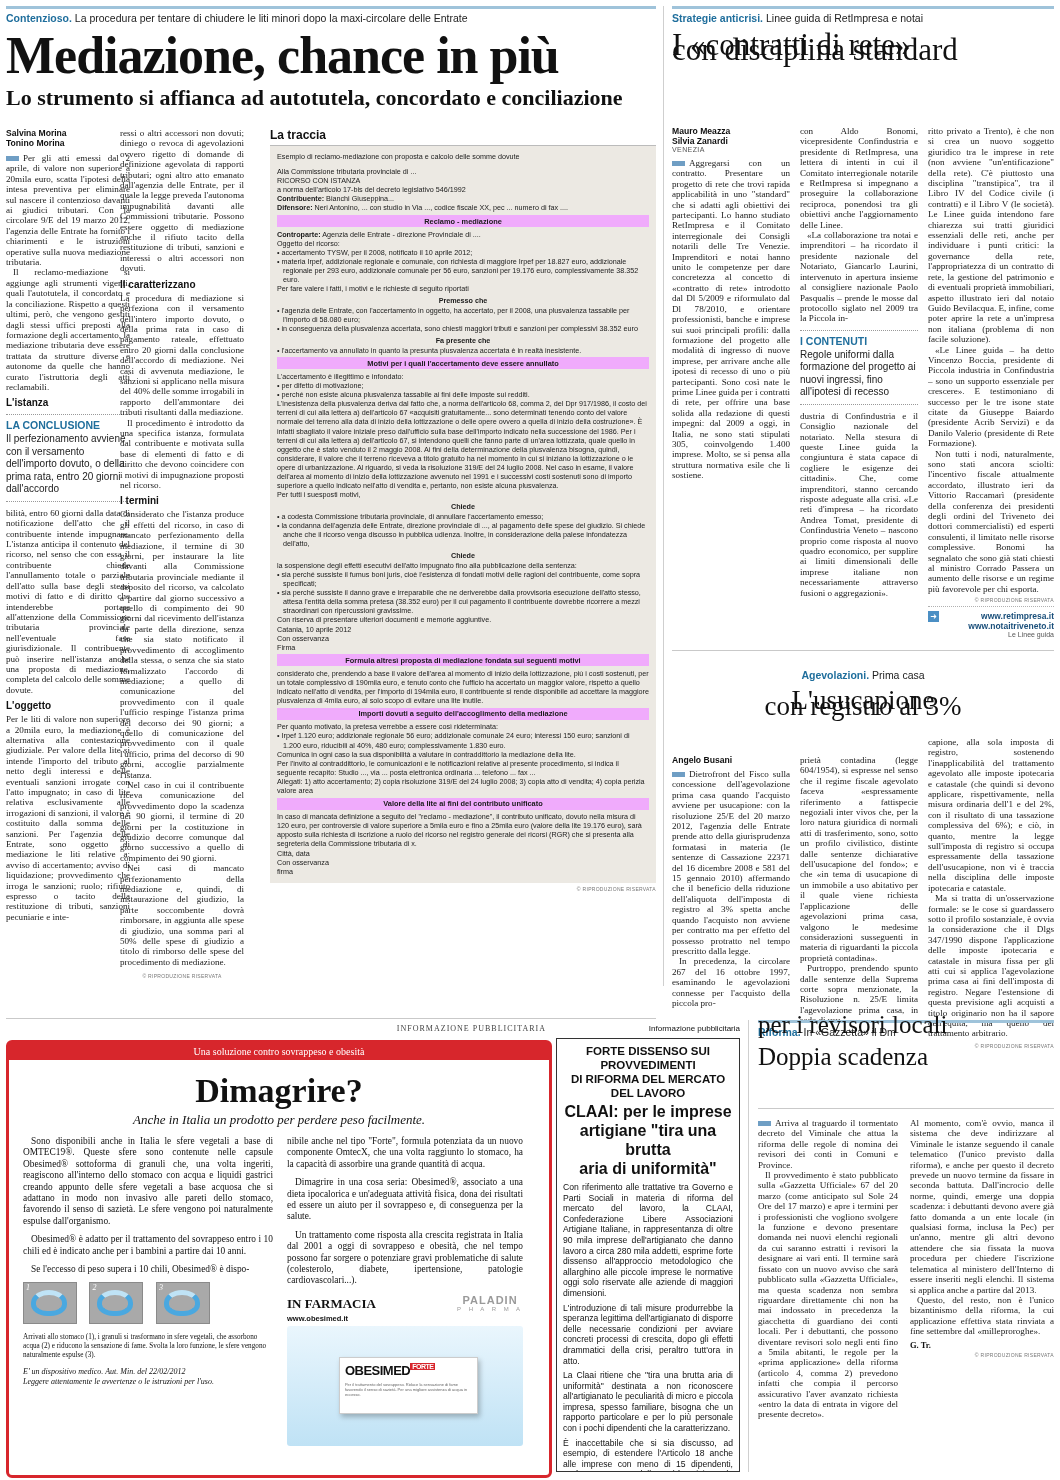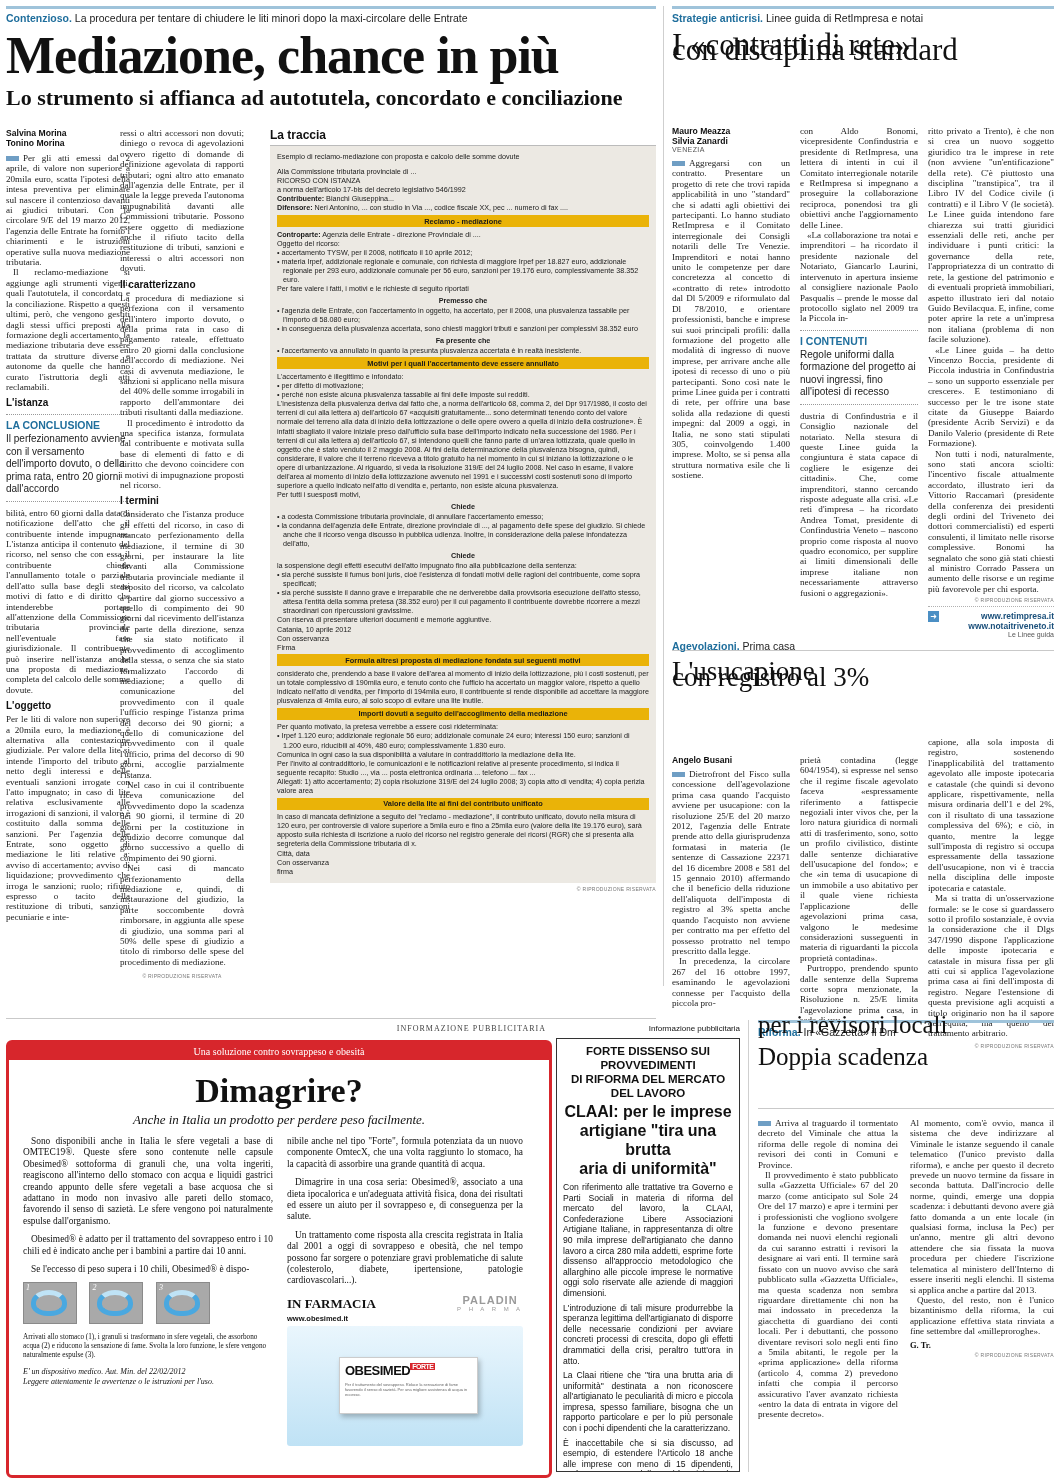--- a/index.html
+++ b/index.html
@@ -30,21 +30,21 @@
   
   .callout{border-top:1px dotted #999;border-bottom:1px dotted #999;padding:4px 0 5px;margin:6px 0;}
   .callout .ct{color:#1f6e9c;font-family:"Liberation Sans",sans-serif;font-weight:bold;font-size:10.5px;margin-bottom:2px;}
   .callout .cb{font-family:"Liberation Sans",sans-serif;font-size:10px;line-height:12.5px;color:#222;}
 
   
   .traccia-ttl{font-family:"Liberation Sans",sans-serif;font-weight:bold;font-size:12px;padding-bottom:3px;border-bottom:1px solid #bbb;}
   .docbox{background:#ece9e3;padding:6px 7px 7px;font-family:"Liberation Sans",sans-serif;font-size:7.2px;line-height:9.1px;color:#1a1a1a;}
   .docbox .ln{margin:0;}
   .docbox .gap{height:6px;}
-  .docbox .band{background:#eab308;font-weight:bold;text-align:center;font-size:7.4px;padding:1.5px 0;margin:2.5px 0;}
+  .docbox .band{background:#f0abfc;font-weight:bold;text-align:center;font-size:7.4px;padding:1.5px 0;margin:2.5px 0;}
   .docbox .ctr{text-align:center;font-weight:bold;margin:2.5px 0 1px;}
   .docbox b{font-weight:bold;}
   .docbox .bul{padding-left:6px;text-indent:-6px;}
 
   
   .col{position:absolute;}
   .vline{position:absolute;width:1px;background:#cfcfcf;}
 
   
   .ad-red{border:3px solid #d7262c;border-radius:6px;position:absolute;}
@@ -229,21 +229,21 @@
       <span class="arrowbox">➜</span>
       <div style="flex:1;text-align:right;">
         <div style="font-family:'Liberation Sans',sans-serif;font-size:8.5px;font-weight:bold;color:#1a4f7a;">www.retimpresa.it</div>
         <div style="font-family:'Liberation Sans',sans-serif;font-size:8.5px;font-weight:bold;color:#1a4f7a;">www.notaitriveneto.it</div>
         <div style="font-family:'Liberation Sans',sans-serif;font-size:7px;color:#555;">Le Linee guida</div>
       </div>
     </div>
   </div>
 
   <div class="col hr-thin" style="left:672px;top:650px;width:382px;height:0;"></div>
-  <div class="col" style="left:672px;top:640px;width:382px;">
+  <div class="col" style="left:672px;top:669px;width:382px;text-align:center;">
     <div class="kicker"><b>Agevolazioni.</b><span> Prima casa</span></div>
     <h1 class="usu">L'usucapione</h1>
     <h1 class="usu" style="margin-top:-30px;">con registro al 3%</h1>
   </div>
 
   <div class="col" style="left:672px;top:755px;width:118px;">
     <div class="byline" style="margin-bottom:4px;">Angelo Busani</div>
     <div class="body-col">
       <p class="first"><span class="sqr"></span><span>Dietrofront del Fisco sulla concessione dell'agevolazione prima casa quando l'acquisto avviene per usucapione: con la risoluzione 25/E del 20 marzo 2012, l'agenzia delle Entrate prende atto della giurisprudenza formatasi in materia (le sentenze di Cassazione 22371 del 16 dicembre 2008 e 581 del 15 gennaio 2010) affermando che il beneficio della riduzione dell'aliquota dell'imposta di registro al 3% spetta anche quando l'acquisto non avviene per contratto ma per effetto del possesso protratto nel tempo prescritto dalla legge.</span></p>
       <p>In precedenza, la circolare 267 del 16 ottobre 1997, esaminando le agevolazioni connesse per l'acquisto della piccola pro-</p>

